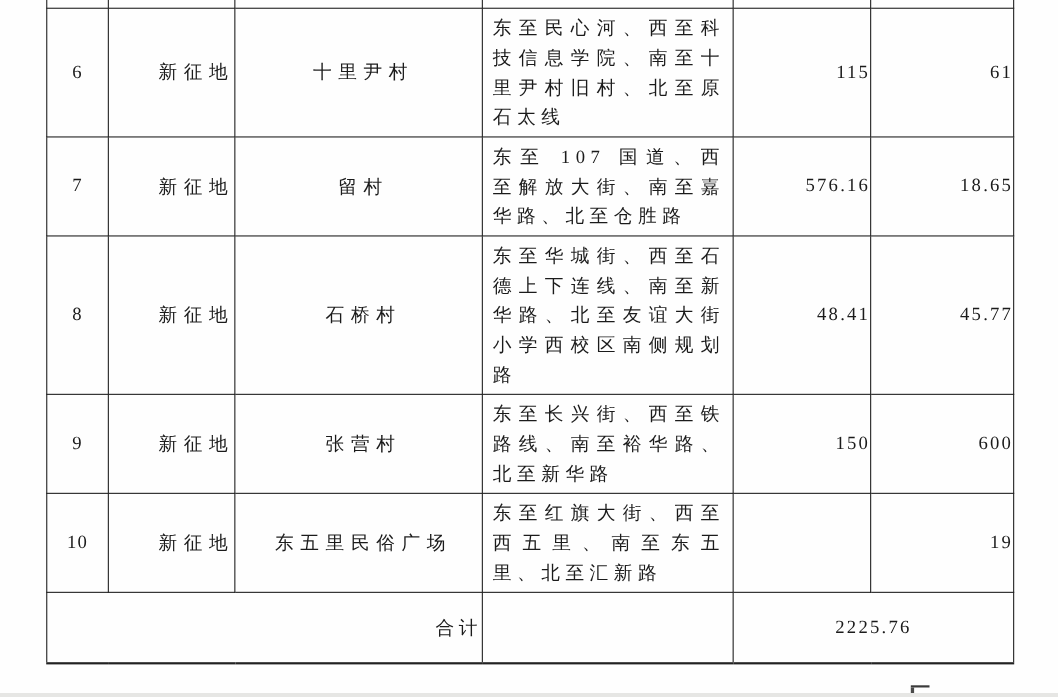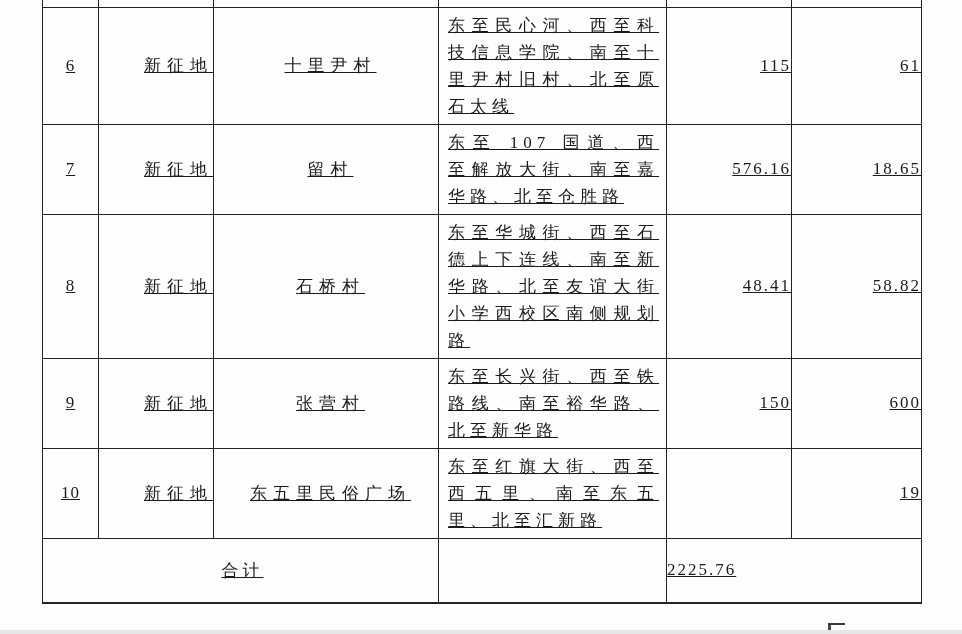--- a/index.html
+++ b/index.html
@@ -17,21 +17,20 @@
     top: 0;
     width: 879px;
     border-collapse: collapse;
     table-layout: fixed;
     font-size: 17px;
   }
   .doc-table td {
     border: 1.6px solid #222;
     vertical-align: middle;
     overflow: hidden;
-    text-decoration: underline;
   }
   
   tr.r-partial { height: 7px; }
   tr.r-partial td { border-top: none; }
   tr.r6  { height: 107px; }
   tr.r7  { height: 90px;  }
   tr.r8  { height: 142px; }
   tr.r9  { height: 89px;  }
   tr.r10 { height: 90px;  }
   tr.r-total { height: 65px; }
@@ -41,22 +40,22 @@
   .c-type  { text-align: right; letter-spacing: 6px; text-indent: 6px; }
   .c-name  { text-align: center; padding-left: 9px; letter-spacing: 6px; }
   .c-desc  {
     text-align: justify;
     text-align-last: left;
     letter-spacing: 5px;
     line-height: 27px;
     padding: 4px 7px 4px 9px;
   }
   .c-num   { text-align: right; letter-spacing: 2px; }
-  .c-total-label { text-align: center; letter-spacing: 4px; text-indent: 4px; }
-  .c-total-val   { letter-spacing: 2px; }
+  .c-total-label { text-align: right; letter-spacing: 4px; text-indent: 4px; }
+  .c-total-val   { text-align: center; letter-spacing: 2px; }
 
   
   .page-bottom-edge {
     position: absolute;
     left: 0;
     bottom: 0;
     width: 962px;
     height: 4px;
     background: #e6e6e4;
   }
@@ -105,21 +104,21 @@
     <td class="c-num">576.16</td>
     <td class="c-num">18.65</td>
   </tr>
 
   <tr class="r8">
     <td class="c-no">8</td>
     <td class="c-type">新征地</td>
     <td class="c-name">石桥村</td>
     <td class="c-desc">东至华城街、西至石德上下连线、南至新华路、北至友谊大街小学西校区南侧规划路</td>
     <td class="c-num">48.41</td>
-    <td class="c-num">58.82</td>
+    <td class="c-num">45.77</td>
   </tr>
 
   <tr class="r9">
     <td class="c-no">9</td>
     <td class="c-type">新征地</td>
     <td class="c-name">张营村</td>
     <td class="c-desc">东至长兴街、西至铁路线、南至裕华路、北至新华路</td>
     <td class="c-num">150</td>
     <td class="c-num">600</td>
   </tr>

